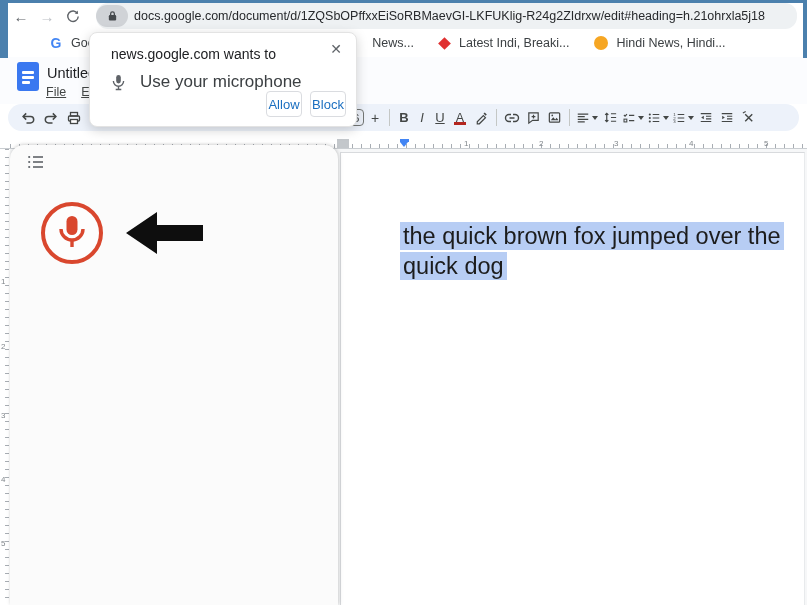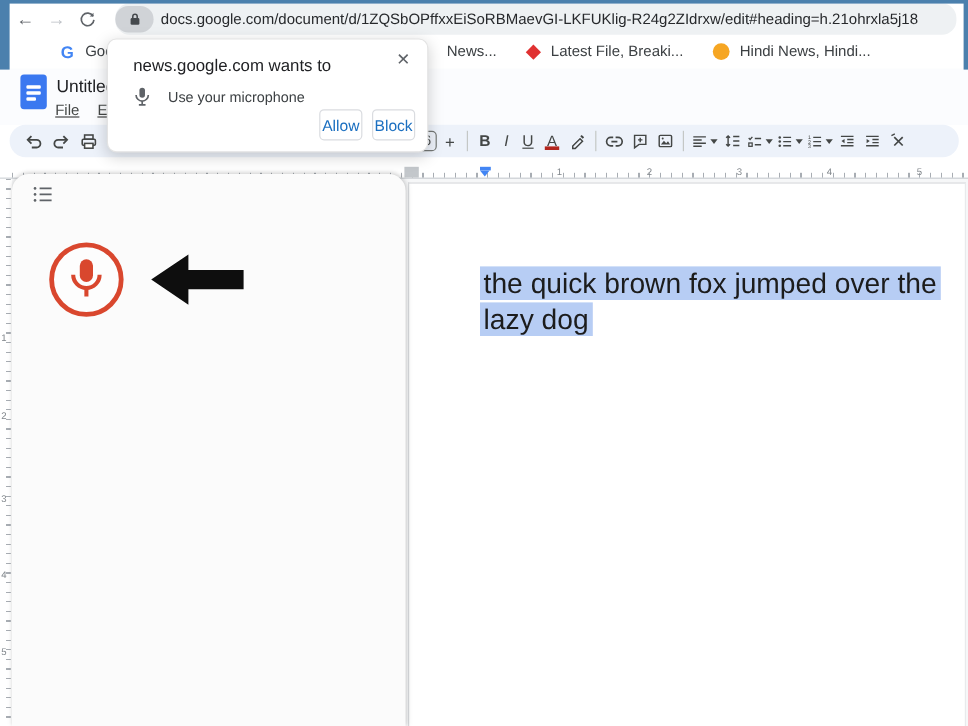--- a/index.html
+++ b/index.html
@@ -47,21 +47,21 @@
   .tbtn-letter { font-size:13px; color:#444746; width:16px; text-align:center;}
   .caret { width:0; height:0; border-left:3.5px solid transparent; border-right:3.5px solid transparent; border-top:4px solid #444746; margin-left:2px;}
   .color-a { position:relative; width:18px; text-align:center; font-size:12.5px; color:#444746;}
   .color-a::after { content:""; position:absolute; left:3px; right:3px; bottom:0px; height:3px; background:#b3261e;}
 
   
   .dialog { left:89px; top:32px; width:268px; height:95px; background:#fff; border:1px solid #e3e3e3; border-radius:8px; box-shadow:0 3px 12px rgba(0,0,0,.18); z-index:50;}
   .dialog-title { position:absolute; left:21px; top:13px; font-size:14px; color:#202124;}
   .dialog-close { position:absolute; right:11px; top:7px; font-size:14px; color:#5f6368; width:18px; height:18px; text-align:center; line-height:18px;}
   .perm-row { position:absolute; left:22px; top:39px; display:flex; align-items:center; gap:15px;}
-  .perm-text { font-size:12px; color:#3c4043;text-align:right;}
+  .perm-text { font-size:17px; color:#3c4043;text-align:right;}
   .dialog-buttons { position:absolute; right:10px; bottom:9px; display:flex; gap:8px;}
   .dlg-btn { width:36px; height:26px; border:1px solid #dadce0; border-radius:4px; background:#fff; color:#1b6fc0; font-size:13px; display:flex; align-items:center; justify-content:center;}
 
   
   .hruler { left:0; top:139px; width:807px; height:10px; background:#fff; border-bottom:1px solid #c9cdd1; z-index:2;}
   .hticks { position:absolute; left:10px; right:0; bottom:0; height:4px;
     background:repeating-linear-gradient(to right, #a8adb3 0 1px, transparent 1px 9px);}
   .hnum { position:absolute; top:0px; font-size:8px; color:#80868b; }
   .margin-box { position:absolute; left:337px; top:0px; width:12px; height:9px; background:#c3c7cb;}
   .indent-marker { position:absolute; left:400px; top:0px; width:9px; z-index:3;}
@@ -125,21 +125,21 @@
       </span>
     <span></span>
   </div>
   <div class="bm clickable" style="margin-left:198px;">
     <span>News...</span>
   </div>
   <div class="bm clickable" style="margin-left:22px;">
     <span class="fav">
         <span class="diamond"></span>
       </span>
-    <span>Latest File, Breaki...</span>
+    <span>Latest Indi, Breaki...</span>
   </div>
   <div class="bm clickable" style="margin-left:24px;">
     <span class="fav">
         <span class="orange-dot"></span>
       </span>
     <span>Hindi News, Hindi...</span>
   </div>
 
 </div>
 
@@ -296,21 +296,21 @@
   <span class="vnum" style="top:193px">2</span>
   <span class="vnum" style="top:262px">3</span>
   <span class="vnum" style="top:326px">4</span>
   <span class="vnum" style="top:390px">5</span>
 </div>
 
 <div class="abs canvas">
   <div class="page clickable">
     <div class="doc-text">
       <div><span class="sel">the quick brown fox jumped over the</span></div>
-      <div><span class="sel">lazy dog</span></div>
+      <div><span class="sel">quick dog</span></div>
     </div>
   </div>
 </div>
 
 <div class="abs panel">
   <div class="outline-btn clickable">
     <svg width="18" height="16" viewBox="0 0 18 16">
       <circle cx="2.2" cy="3" r="1.1" fill="#5f6368"></circle>
         <path d="M6,3 h10" stroke="#5f6368" stroke-width="1.6"></path>
       <circle cx="2.2" cy="8" r="1.1" fill="#5f6368"></circle>

